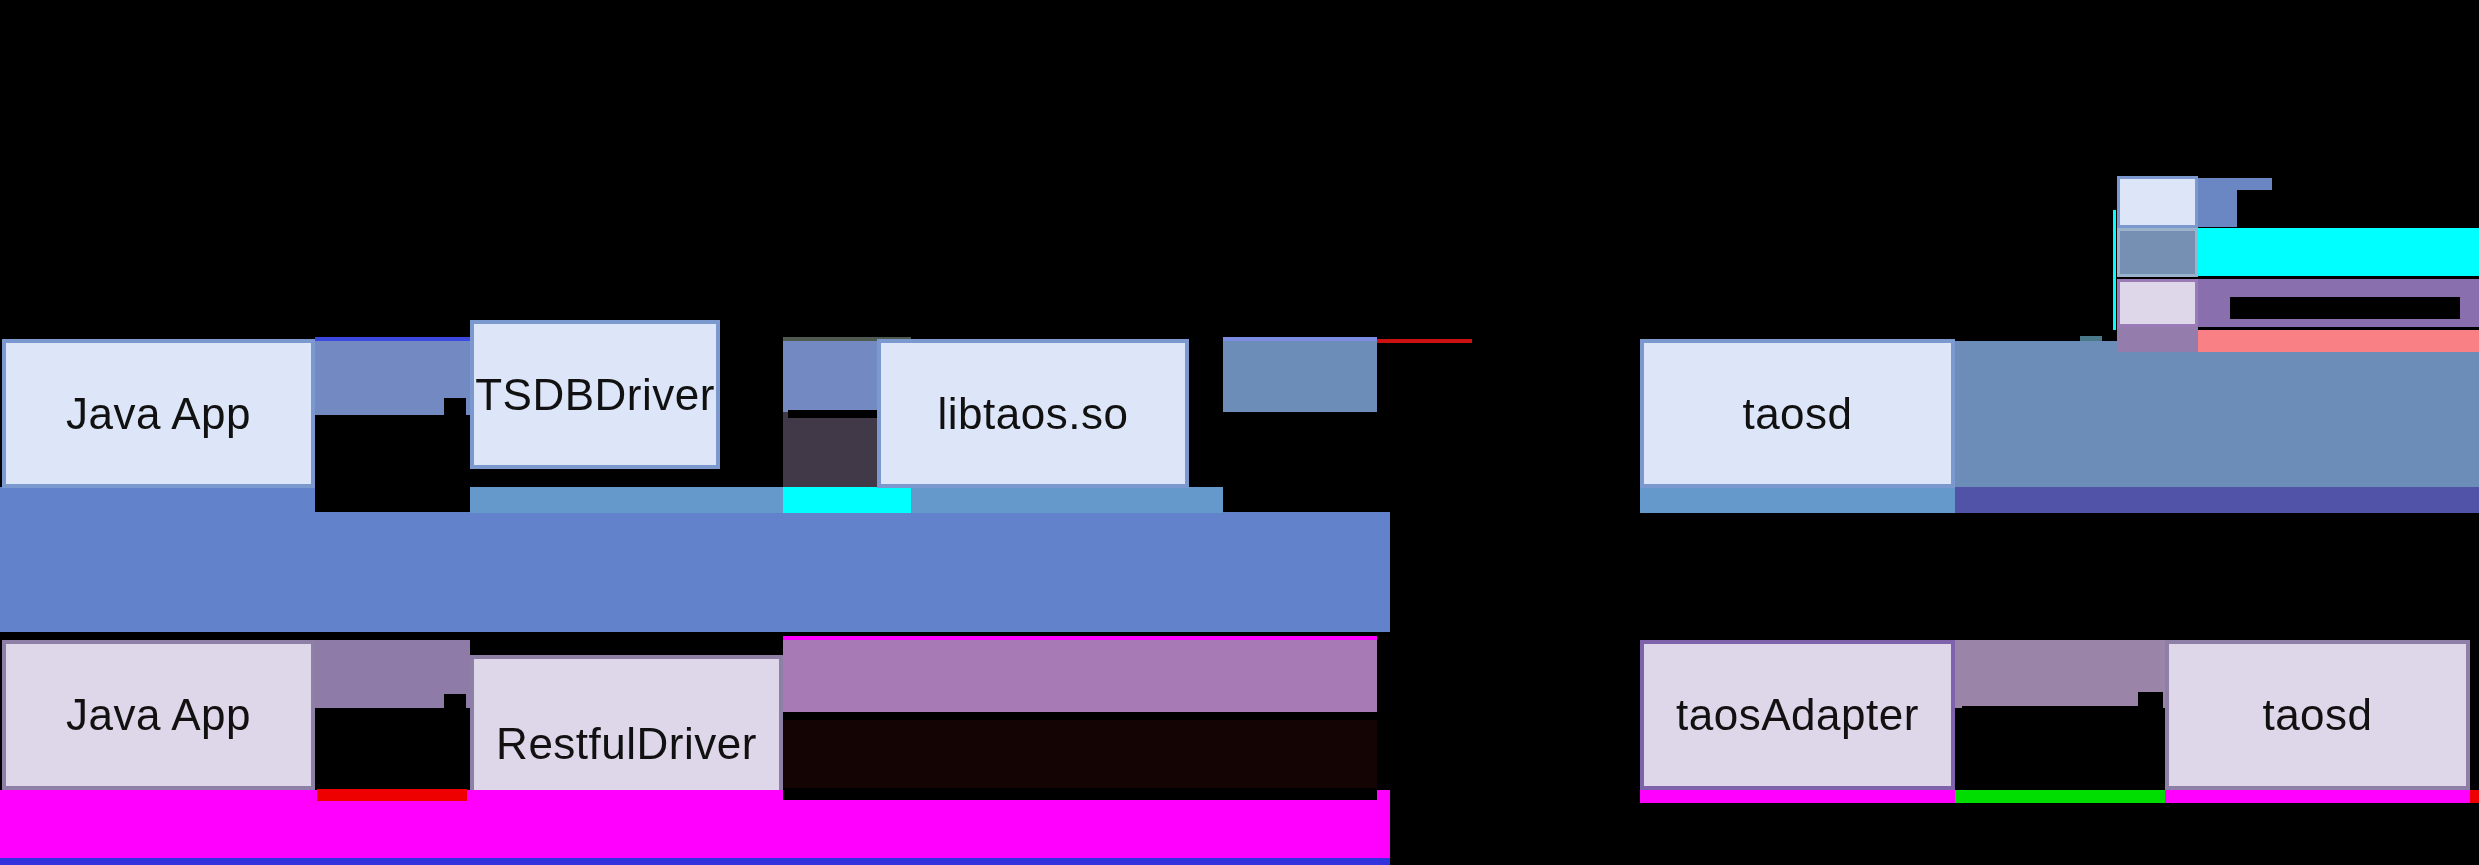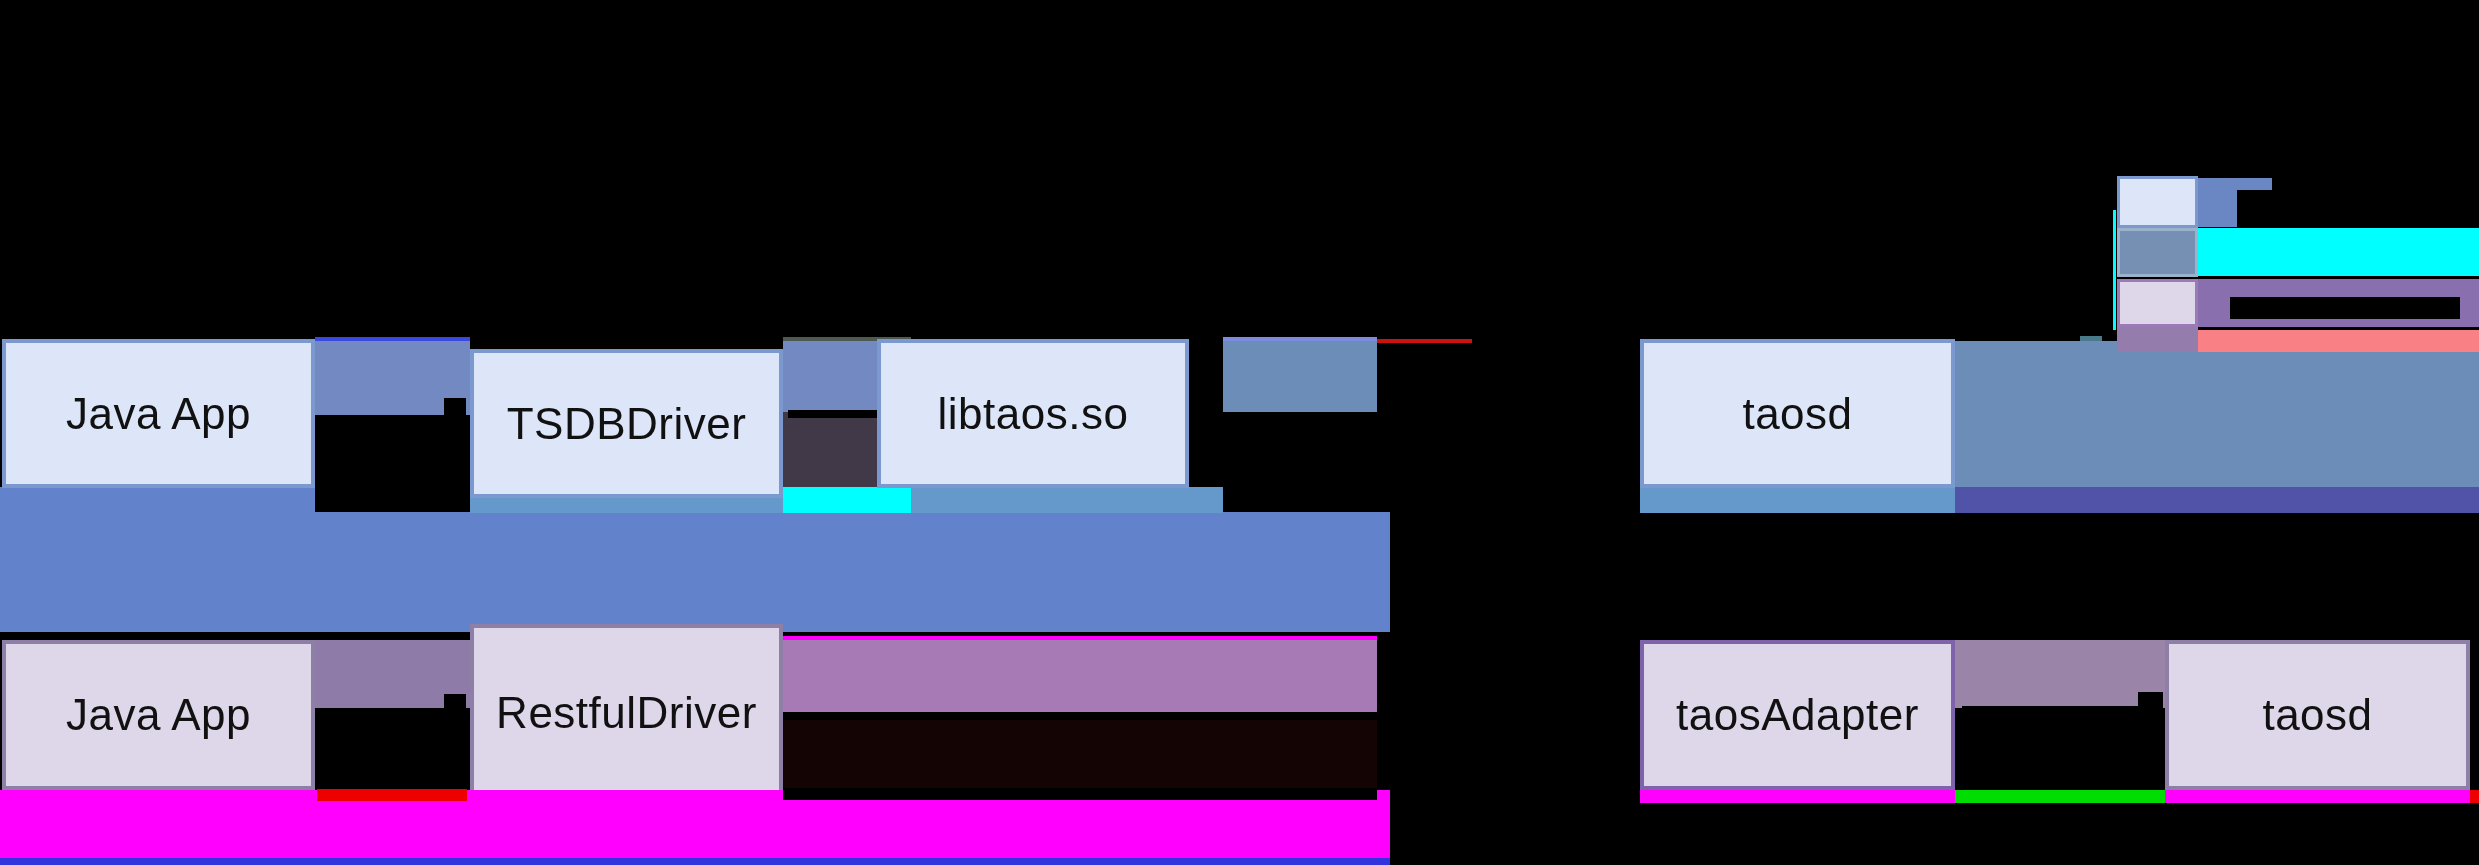--- a/index.html
+++ b/index.html
@@ -44,21 +44,21 @@
   <div class="rect" style="left:788px;top:410px;width:100px;height:8px;background:var(--c-arrow-black);"></div>
   <div class="rect" style="left:886px;top:398px;width:25px;height:50px;background:var(--c-arrow-black);"></div>
 
   <div class="rect" style="left:1223px;top:341px;width:154px;height:71px;background:var(--c-steel-band);"></div>
   <div class="rect" style="left:1223px;top:337px;width:154px;height:4px;background:var(--c-top-line-periwinkle);"></div>
   <div class="rect" style="left:1377px;top:339px;width:95px;height:4px;background:var(--c-red-line);"></div>
 
   <div class="box box-blue" style="left:2px;top:339px;width:313px;height:149px;">
     <span>Java App</span>
   </div>
-  <div class="box box-blue" style="left:470px;top:349px;width:313px;height:149px;">
+  <div class="box box-blue" style="left:470px;top:320px;width:250px;height:149px;">
     <span>TSDBDriver</span>
   </div>
   <div class="box box-blue" style="left:877px;top:339px;width:312px;height:149px;">
     <span>libtaos.so</span>
   </div>
 
   <div class="rect" style="left:1955px;top:341px;width:524px;height:146px;background:var(--c-steel-band);"></div>
   <div class="rect" style="left:1955px;top:487px;width:524px;height:26px;background:var(--c-indigo-strip);"></div>
   <div class="rect" style="left:1640px;top:487px;width:315px;height:26px;background:var(--c-steel-strip);"></div>
   <div class="rect" style="left:1629px;top:405px;width:13px;height:16px;background:var(--c-arrow-black);"></div>
@@ -84,21 +84,21 @@
   <div class="rect" style="left:783px;top:712px;width:594px;height:8px;background:var(--c-arrow-black);"></div>
   <div class="rect" style="left:783px;top:720px;width:594px;height:68px;background:var(--c-maroon-band);"></div>
 
   <div class="rect" style="left:315px;top:640px;width:155px;height:68px;background:var(--c-purple-gray);"></div>
   <div class="rect" style="left:315px;top:708px;width:155px;height:82px;background:var(--c-arrow-black);"></div>
   <div class="rect" style="left:444px;top:694px;width:22px;height:40px;background:var(--c-arrow-black);"></div>
 
   <div class="box box-lav" style="left:2px;top:640px;width:313px;height:150px;">
     <span>Java App</span>
   </div>
-  <div class="box box-lav" style="left:470px;top:624px;width:313px;height:178px;">
+  <div class="box box-lav" style="left:470px;top:655px;width:313px;height:178px;">
     <span>RestfulDriver</span>
   </div>
 
   <div class="rect" style="left:0;top:790px;width:1390px;height:72px;background:var(--c-magenta);"></div>
   <div class="rect" style="left:783px;top:790px;width:594px;height:10px;background:var(--c-arrow-black);"></div>
   <div class="rect" style="left:317px;top:789px;width:150px;height:12px;background:var(--c-red);"></div>
   <div class="rect" style="left:0;top:858px;width:1390px;height:7px;background:var(--c-bottom-blue-line);"></div>
 
   <div class="rect" style="left:1597px;top:708px;width:20px;height:6px;background:var(--c-arrow-black);"></div>
   <div class="rect" style="left:1628px;top:700px;width:14px;height:26px;background:var(--c-arrow-black);"></div>

